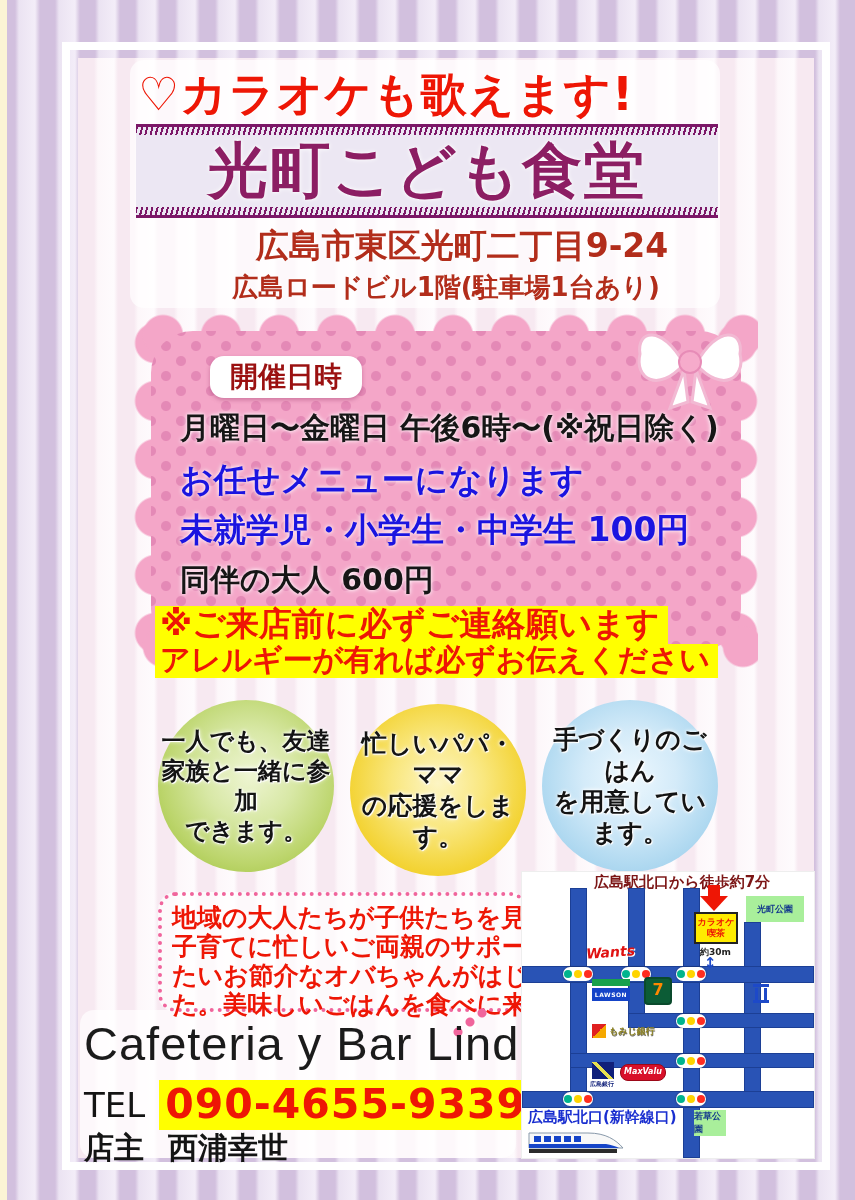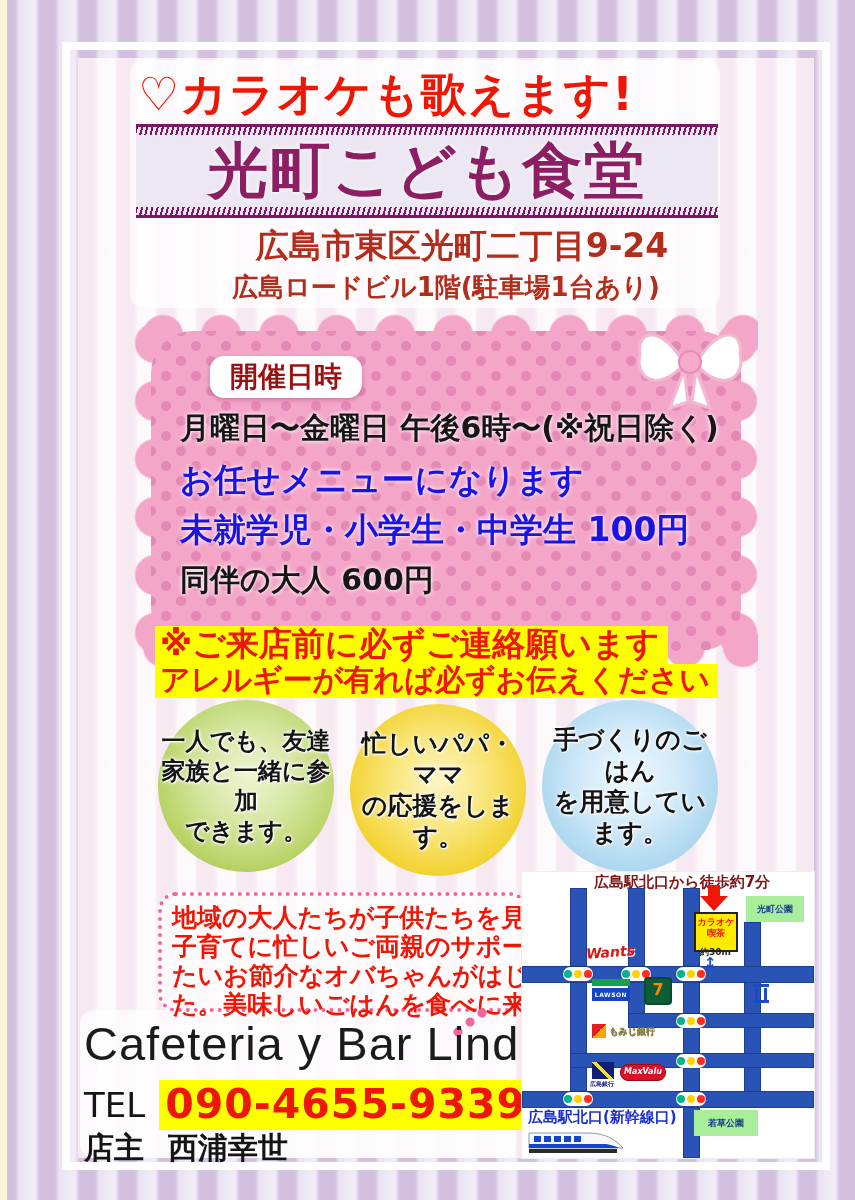--- a/index.html
+++ b/index.html
@@ -50,21 +50,21 @@
       radial-gradient(circle,#e489b6 4.5px,rgba(0,0,0,0) 5.5px);
     background-size:30px 30px;background-position:0 0,15px 15px;}
   .badge{left:210px;top:356px;background:#ffffff;border-radius:14px;padding:2px 20px;
     font-size:28px;font-weight:bold;color:#9b1111;box-shadow:0 2px 4px rgba(160,60,110,.45);}
   .boxline{left:180px;font-weight:bold;white-space:nowrap;
     text-shadow:0 0 5px #fff,0 0 3px #ffd6e8;}
   .l-schedule{top:408px;font-size:30px;color:#161616;}
   .l-menu{top:458px;font-size:33px;color:#1b14e0;}
   .l-price{top:508px;font-size:33px;color:#1b14e0;}
   .l-adult{top:560px;font-size:30px;color:#161616;}
-  .notice{left:155px;top:606px;line-height:1.02;margin-top:20px;}
+  .notice{left:155px;top:606px;line-height:1.02;}
   .notice div{display:table;background:#ffff00;color:#ee1605;font-weight:bold;padding:1px 8px 3px 5px;}
   .notice .n1{font-size:33px;}
   .notice .n2{font-size:30px;}
   
   .bow{left:632px;top:316px;width:116px;height:100px;}
   
   .circle{width:176px;height:172px;border-radius:50%;display:flex;flex-direction:column;
     align-items:center;justify-content:center;text-align:center;font-weight:bold;color:#141414;
     font-size:24px;line-height:1.25;text-shadow:0 0 5px #fff,0 0 3px #fff,1px 1px 0 #fff;}
   .c-green{left:158px;top:700px;background:radial-gradient(circle at 52% 44%,#eef5d2 0%,#d8e8a6 34%,#bcd56c 66%,#a3c544 88%,#95b837 100%);}
@@ -99,28 +99,28 @@
   .h2{left:106px;top:141px;width:186px;height:15px;}
   .h3{left:48px;top:181px;width:244px;height:15px;}
   .h4{left:0;top:219px;width:292px;height:17px;}
   .tl{width:30px;height:14px;background:#fff;border-radius:7px;display:flex;gap:2px;
     align-items:center;justify-content:center;box-shadow:0 0 2px rgba(0,0,0,.45);}
   .tl i{width:8px;height:8px;border-radius:50%;display:block;}
   .tl .g{background:#00b48e;} .tl .y{background:#ffd400;} .tl .r{background:#ff2d20;}
   .arrow-stem{left:186px;top:13px;width:12px;height:12px;background:#ee1605;}
   .arrow-head{left:178px;top:24px;width:0;height:0;border-left:14px solid rgba(0,0,0,0);
     border-right:14px solid rgba(0,0,0,0);border-top:15px solid #ee1605;}
-  .dest{left:172px;top:40px;width:44px;height:40px;background:#ffeb00;border:2px solid #222;
+  .dest{left:172px;top:40px;width:44px;height:32px;background:#ffeb00;border:2px solid #222;
     color:#ee1605;font-weight:bold;font-size:9px;text-align:center;line-height:1.25;padding-top:3px;box-sizing:border-box;}
   .dist{left:178px;top:74px;font-size:9px;font-weight:bold;color:#222;}
   .varrow{left:182px;top:82px;font-size:15px;font-weight:bold;color:#1d49c8;}
   .park{background:#a9ef9b;color:#143a8c;font-weight:bold;font-size:9px;
     display:flex;align-items:center;justify-content:center;}
   .park-top{left:224px;top:24px;width:58px;height:26px;}
-  .park-bottom{left:172px;top:238px;width:64px;height:26px;}
+  .park-bottom{left:172px;top:238px;width:32px;height:26px;}
   .wants{left:64px;top:72px;color:#e01212;font-style:italic;font-weight:bold;font-size:14px;
     transform:rotate(-4deg);text-shadow:1px 1px 0 #fff;}
   .lawson{left:70px;top:107px;width:38px;}
   .lawson .bar1{height:7px;background:#18a14c;}
   .lawson .bar2{margin-top:2px;height:13px;background:#1544c8;color:#fff;font-size:6px;
     text-align:center;line-height:13px;font-weight:bold;letter-spacing:.5px;}
   .seven{left:122px;top:105px;width:24px;height:24px;background:#0c5c36;border:2px solid #0a4a2c;
     border-radius:4px;color:#ff8800;font-weight:bold;font-size:16px;text-align:center;line-height:22px;}
   .monument{left:230px;top:110px;}
   .momiji{left:70px;top:152px;display:flex;align-items:center;gap:3px;}

